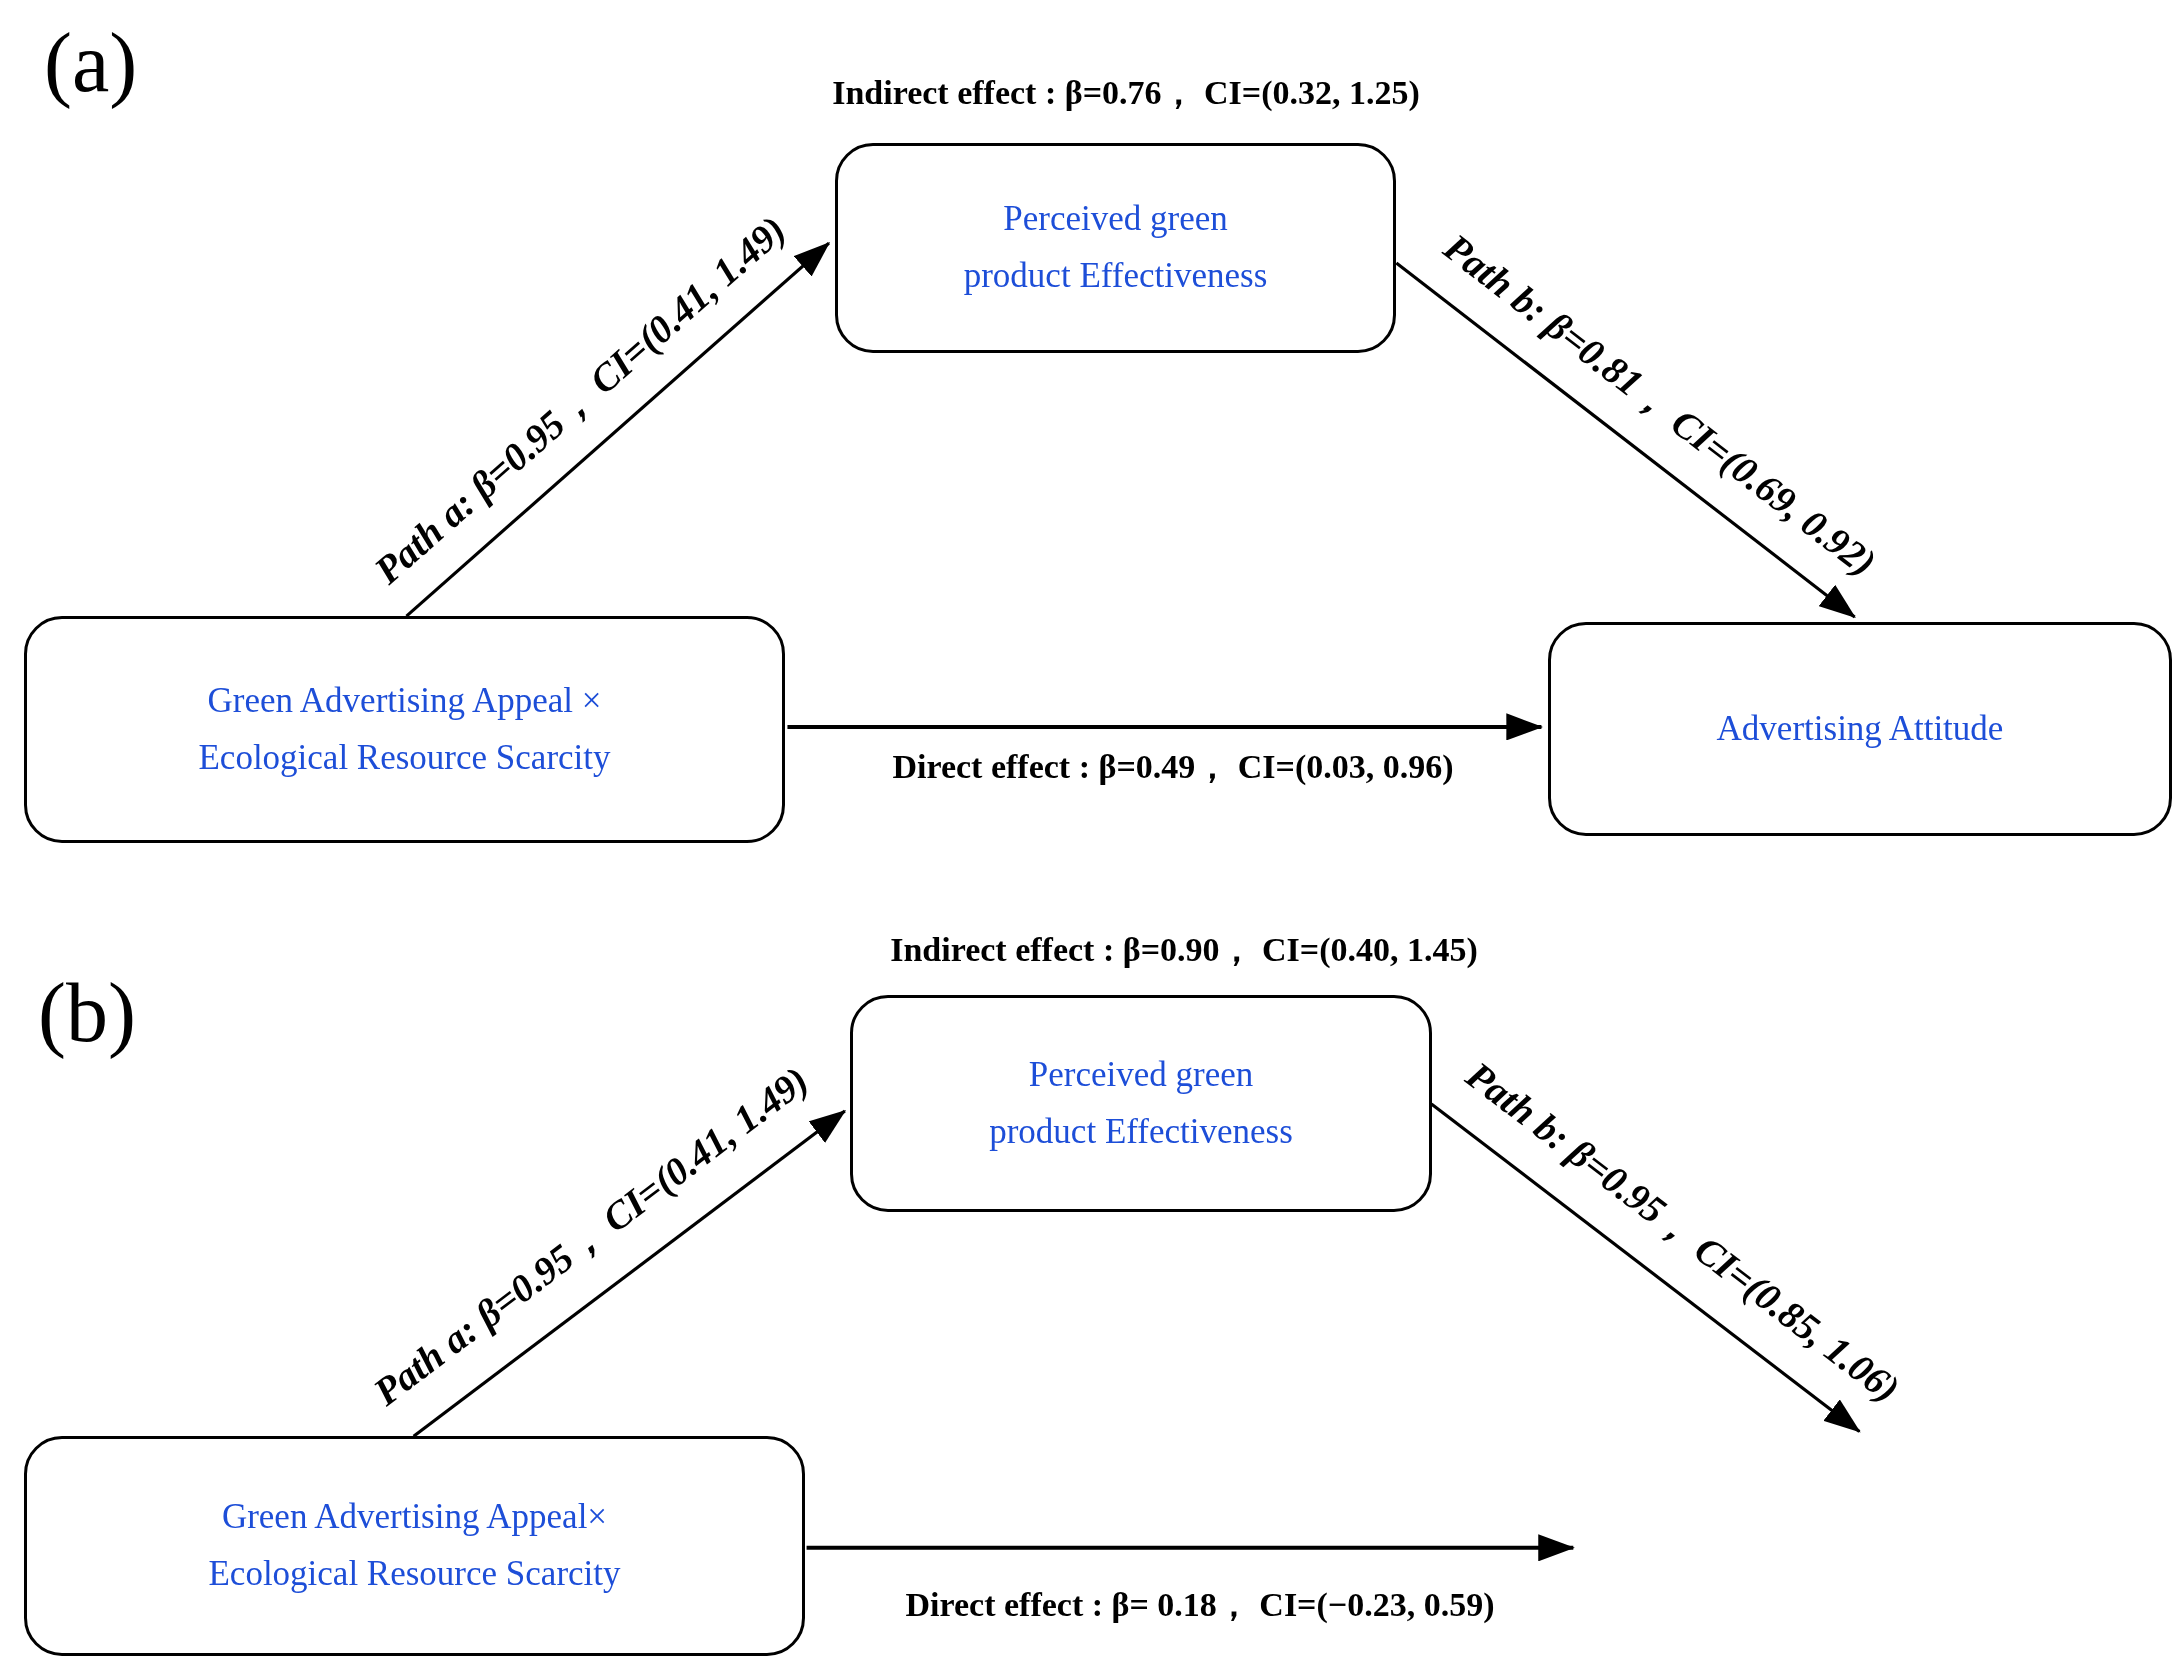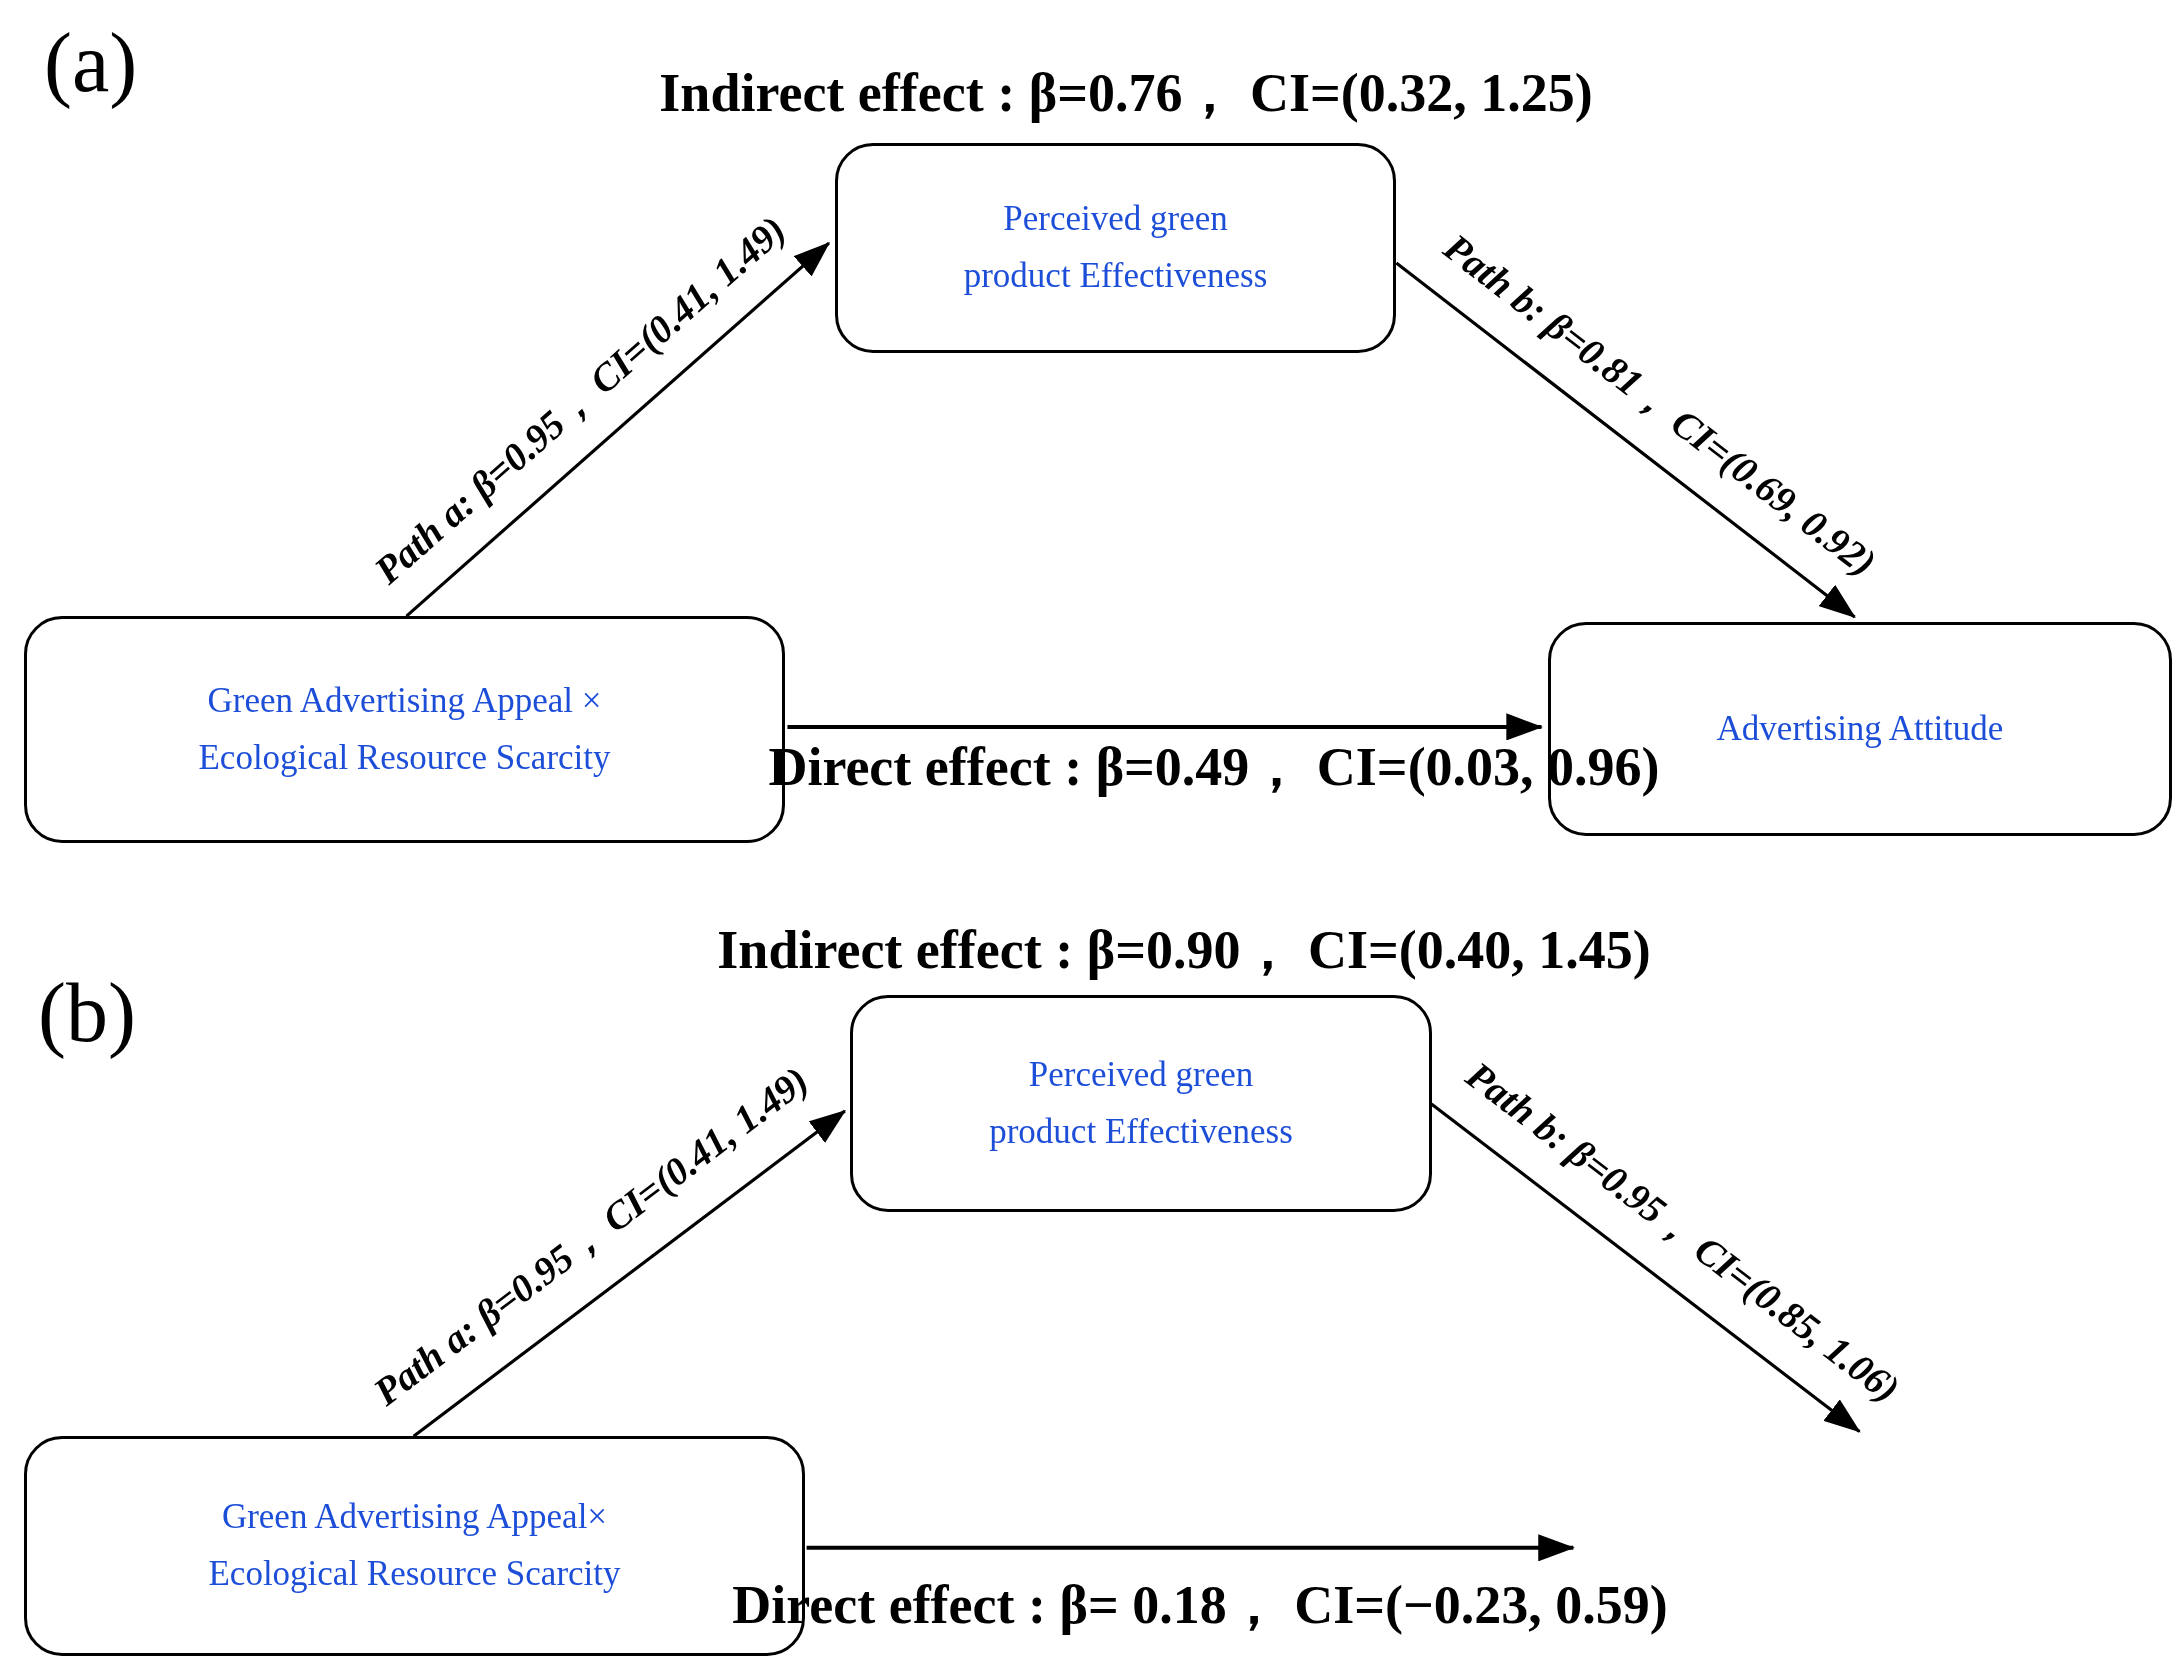--- a/index.html
+++ b/index.html
@@ -39,21 +39,21 @@
   }
   .panel-label {
     position: absolute;
     font-size: 84px;
     color: #000000;
   }
   .fx-label {
     position: absolute;
     transform: translate(-50%, -50%);
     font-weight: bold;
-    font-size: 54px;
+    font-size: 34px;
     white-space: nowrap;
     color: #000000;
   }
   .path-label {
     position: absolute;
     font-weight: bold;
     font-style: italic;
     font-size: 39px;
     white-space: nowrap;
     color: #000000;
@@ -95,21 +95,21 @@
   </div>
 
   <div class="box" style="left:1548px; top:622px; width:624px; height:214px;justify-content:center;">
     <div>Advertising Attitude</div>
   </div>
 
   <div class="path-label" style="left:580px; top:400px; transform:translate(-50%,-50%) rotate(-41.4deg);">Path a: β=0.95， CI=(0.41, 1.49)</div>
 
   <div class="path-label" style="left:1660px; top:405px; transform:translate(-50%,-50%) rotate(37.6deg);">Path b: β=0.81， CI=(0.69, 0.92)</div>
 
-  <div class="fx-label" style="left:1173px; top:767px;margin-left:41px;">Direct effect : β=0.49， CI=(0.03, 0.96)</div>
+  <div class="fx-label" style="left:1173px; top:767px;">Direct effect : β=0.49， CI=(0.03, 0.96)</div>
 
   <div class="panel-label" style="left:38px; top:964px;">(b)</div>
 
   <div class="fx-label" style="left:1184px; top:950px;">Indirect effect : β=0.90， CI=(0.40, 1.45)</div>
 
   <div class="box" style="left:850px; top:995px; width:582px; height:217px;">
     <div>Perceived green</div>
     <div>product Effectiveness</div>
   </div>
 

